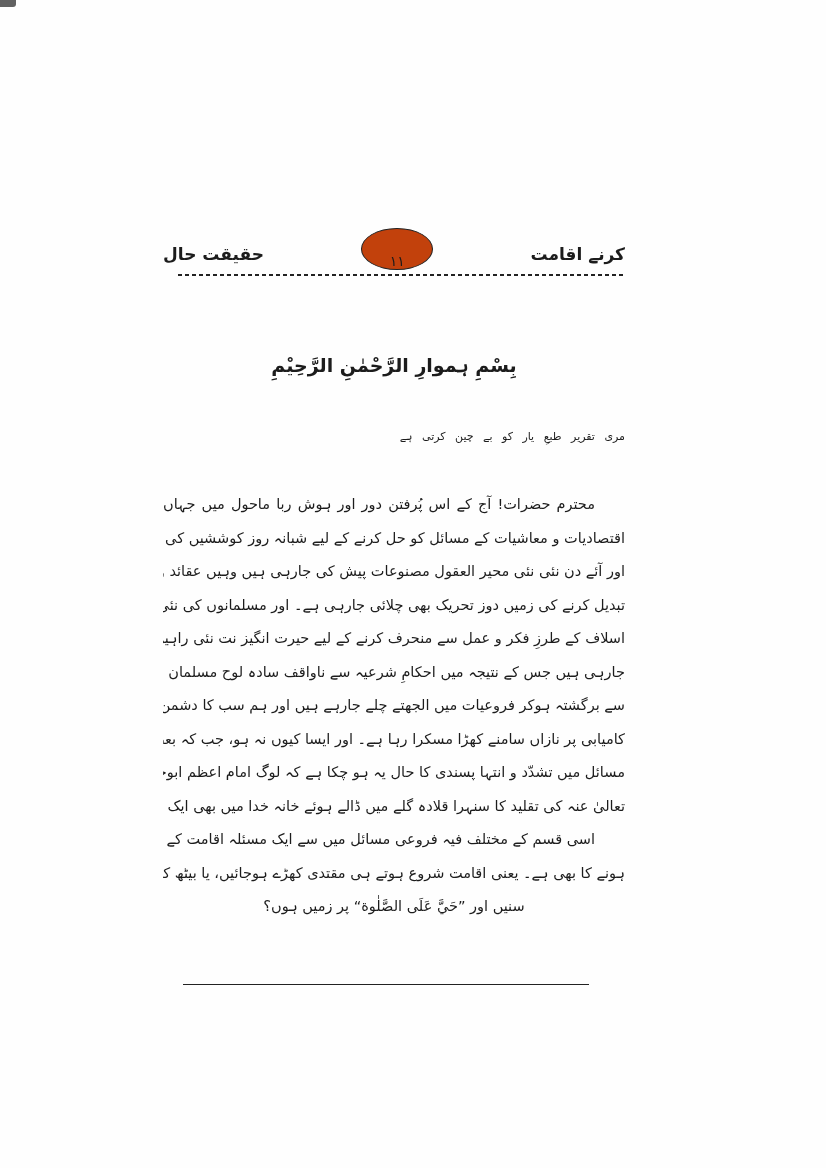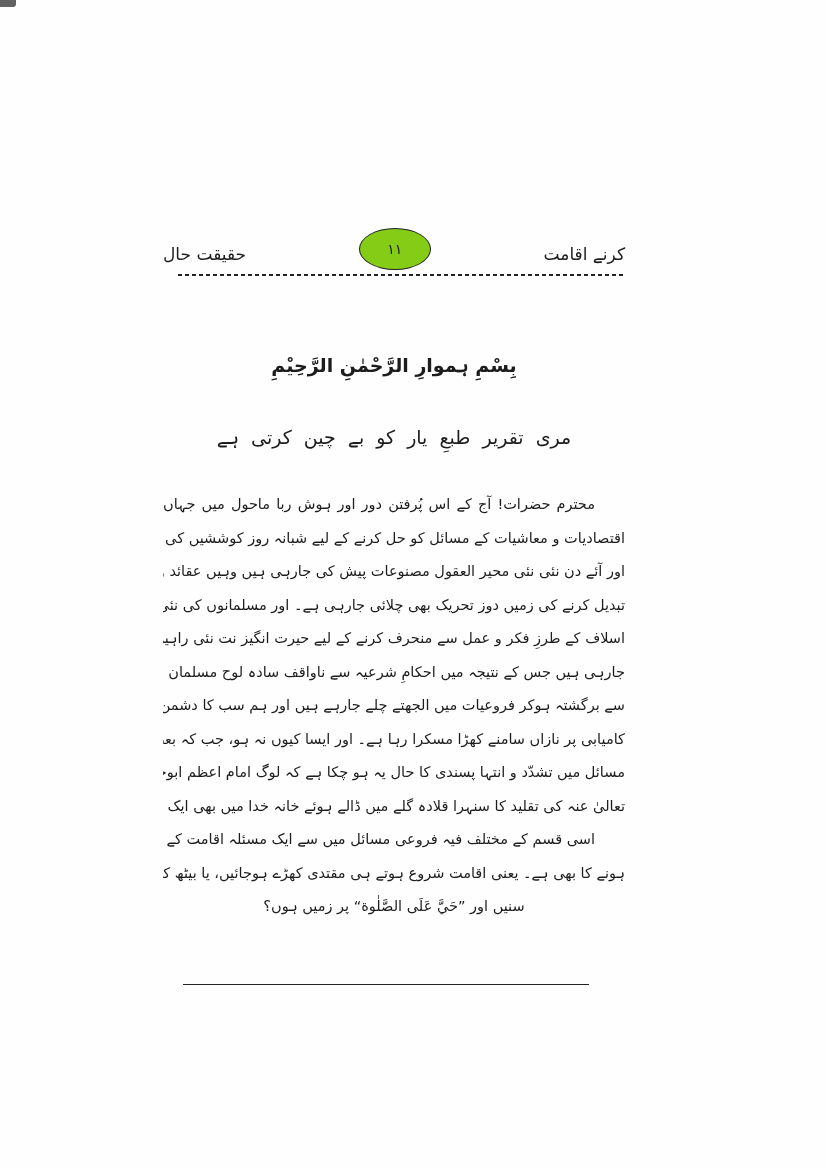--- a/index.html
+++ b/index.html
@@ -16,48 +16,48 @@
     position:absolute;top:0;left:0;width:16px;height:7px;
     background:#3a3a3a;opacity:.8;border-radius:0 0 3px 0;
   }
   
   .header{
     position:absolute;left:163px;top:227px;width:462px;height:44px;
     display:flex;flex-direction:row;align-items:center;justify-content:space-between;
     direction:rtl;
   }
   .header-title{
-    font-size:17px;font-weight:400;direction:rtl;
+    font-size:17px;font-weight:700;direction:rtl;
     white-space:nowrap;padding-top:10px;
   }
   .page-number-oval{
     width:70px;height:40px;
     border:1.6px solid #222;border-radius:50%;
-    display:flex;align-items:center;justify-content:center;
-    background:#84cc16;
+    display:flex;align-items:flex-end;justify-content:center;
+    background:#c2410c;
   }
   .page-number{font-size:14px;letter-spacing:1px;}
   .header-rule{
     position:absolute;left:178px;top:274px;width:447px;height:2px;
     background:repeating-linear-gradient(90deg,#222 0 4px,transparent 4px 7px);
   }
   
   .invocation-line{
     position:absolute;left:163px;width:462px;
     text-align:center;direction:rtl;
     font-size:19px;font-weight:600;line-height:30px;
     white-space:nowrap;
   }
   .inv1{top:350px;}
   .inv2{top:383px;}
   
   .verse{
     position:absolute;left:163px;width:462px;
-    text-align:center;direction:rtl;
-    font-size:19px;line-height:30px;white-space:nowrap;
+    text-align:right;direction:rtl;
+    font-size:11px;line-height:30px;white-space:nowrap;
   }
   .verse1{top:422px;word-spacing:6px;}
   .verse2{top:455px;word-spacing:2px;}
   
   .body-text{position:absolute;left:163px;top:488px;width:462px;}
   .bline{
     direction:rtl;
     height:33.5px;line-height:33.5px;
     font-size:14.5px;
     text-align:justify;text-align-last:justify;

